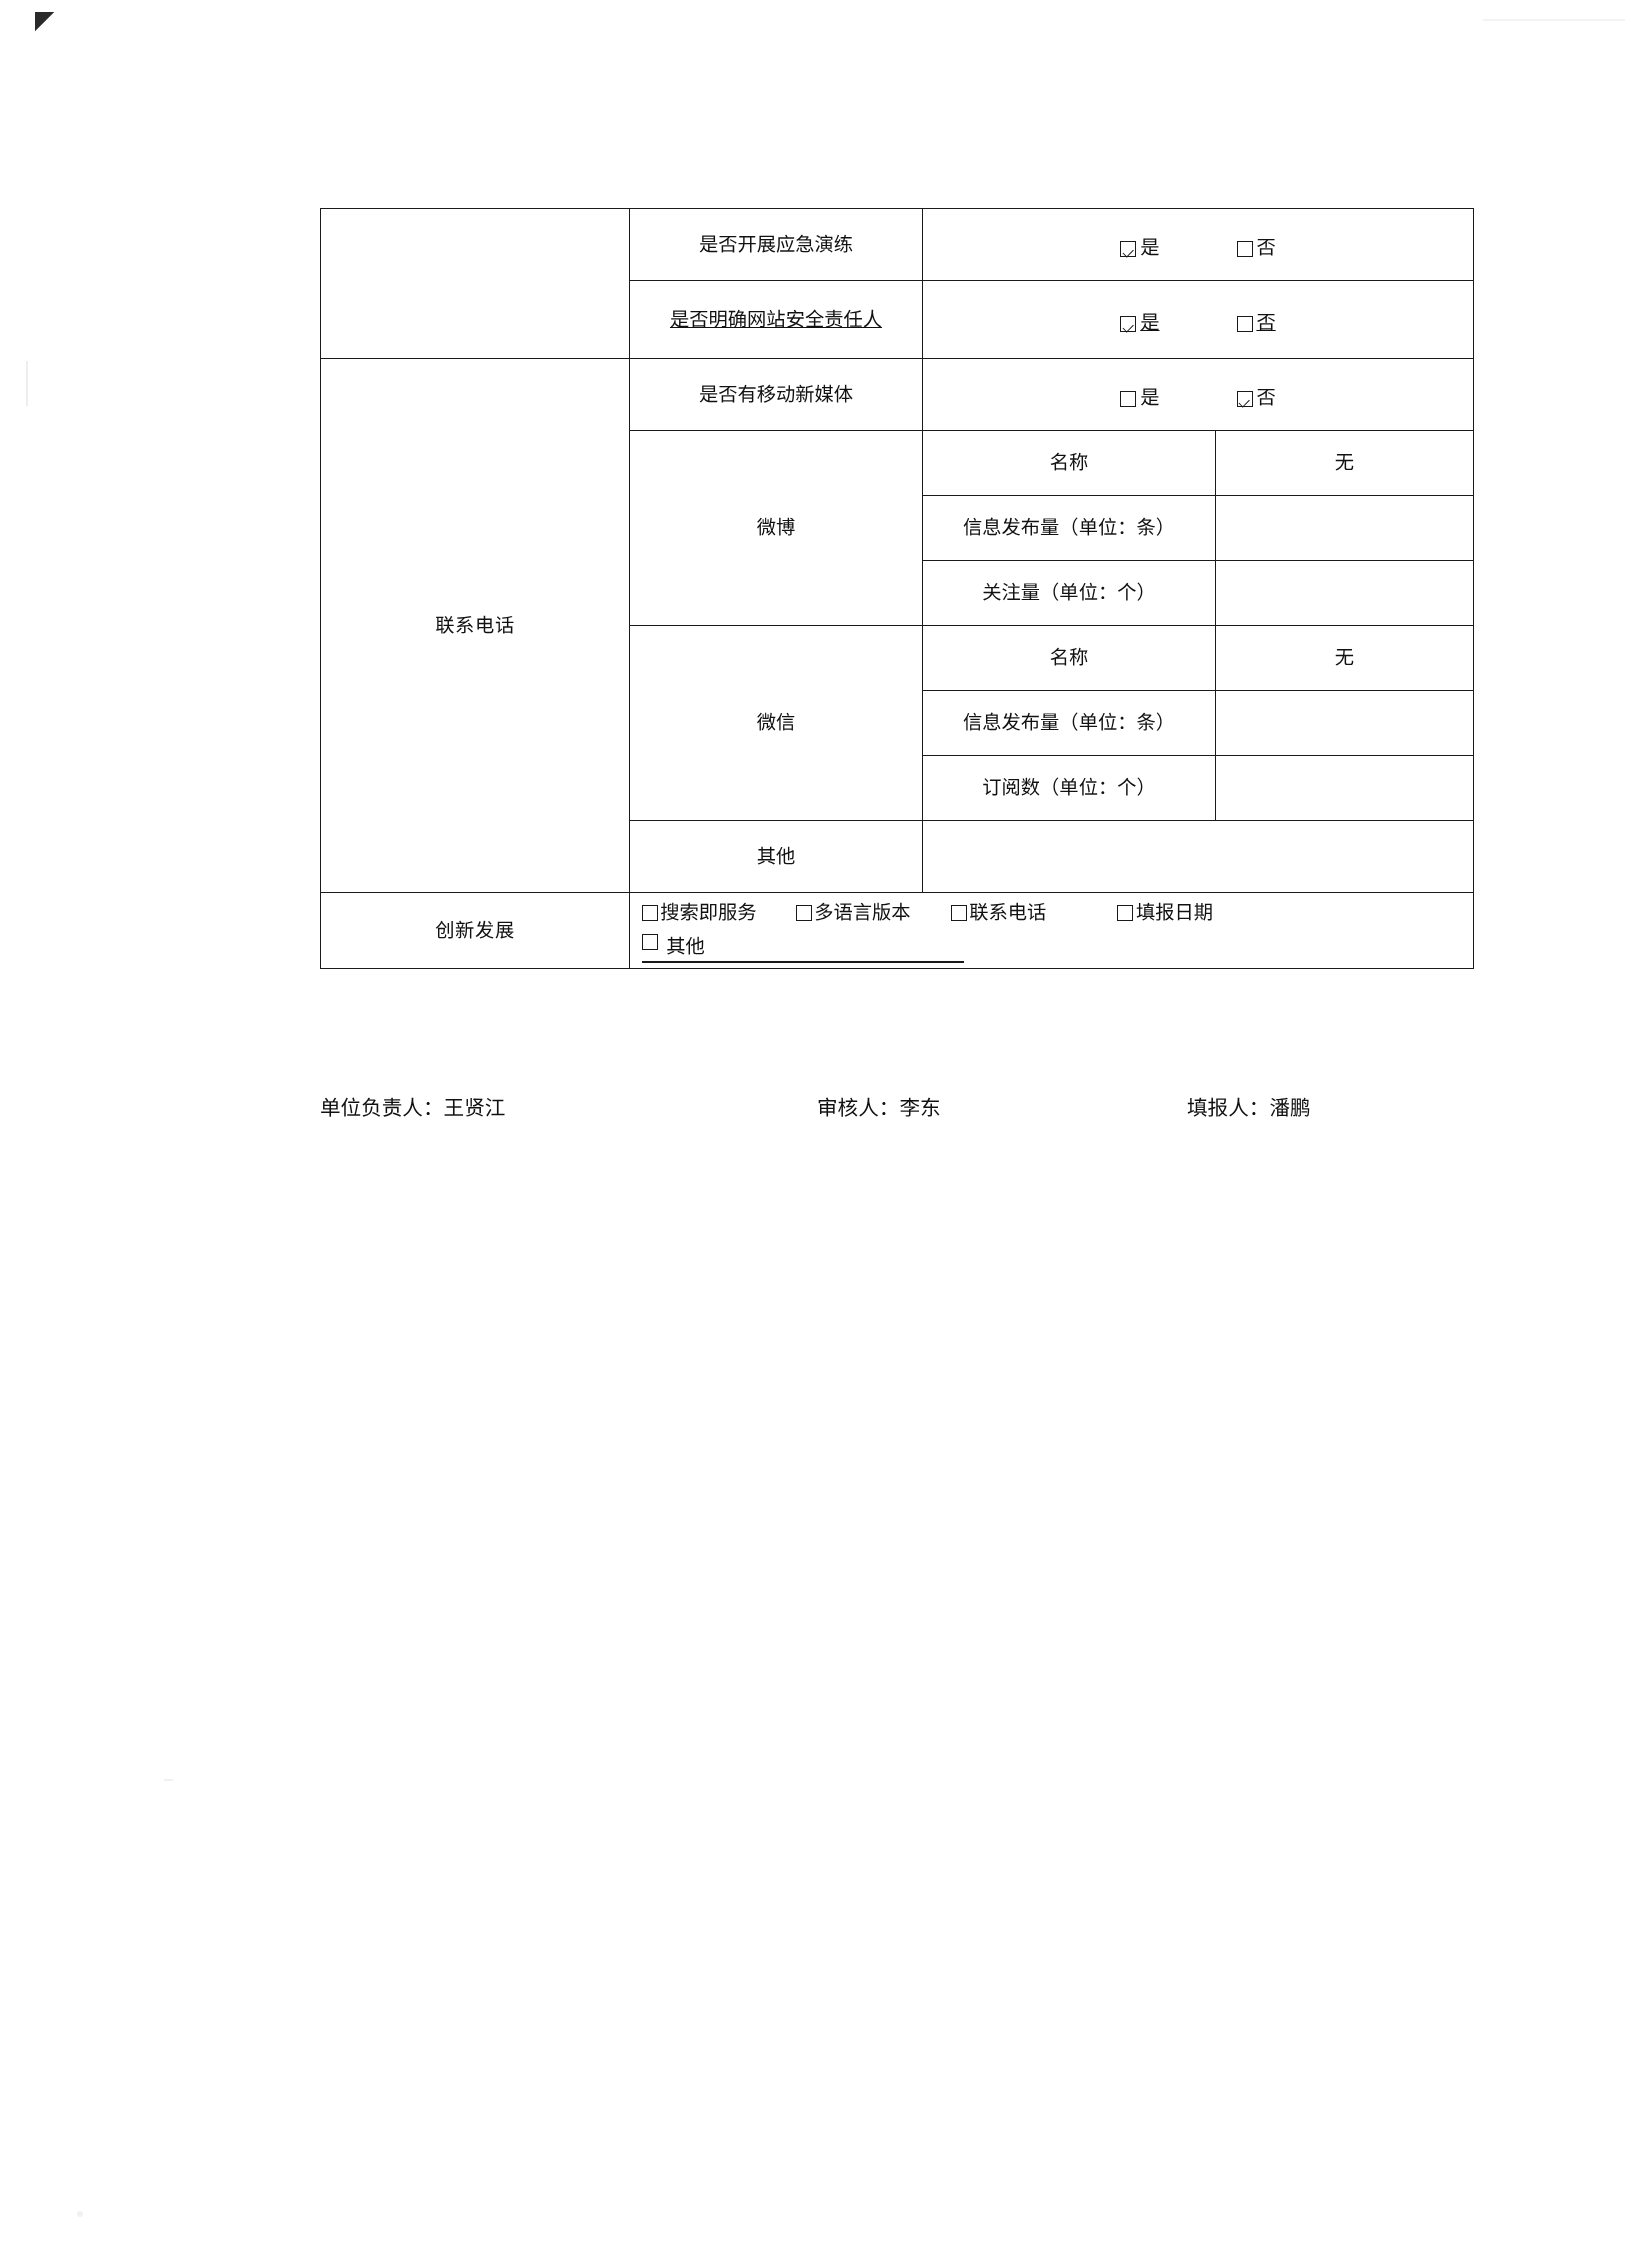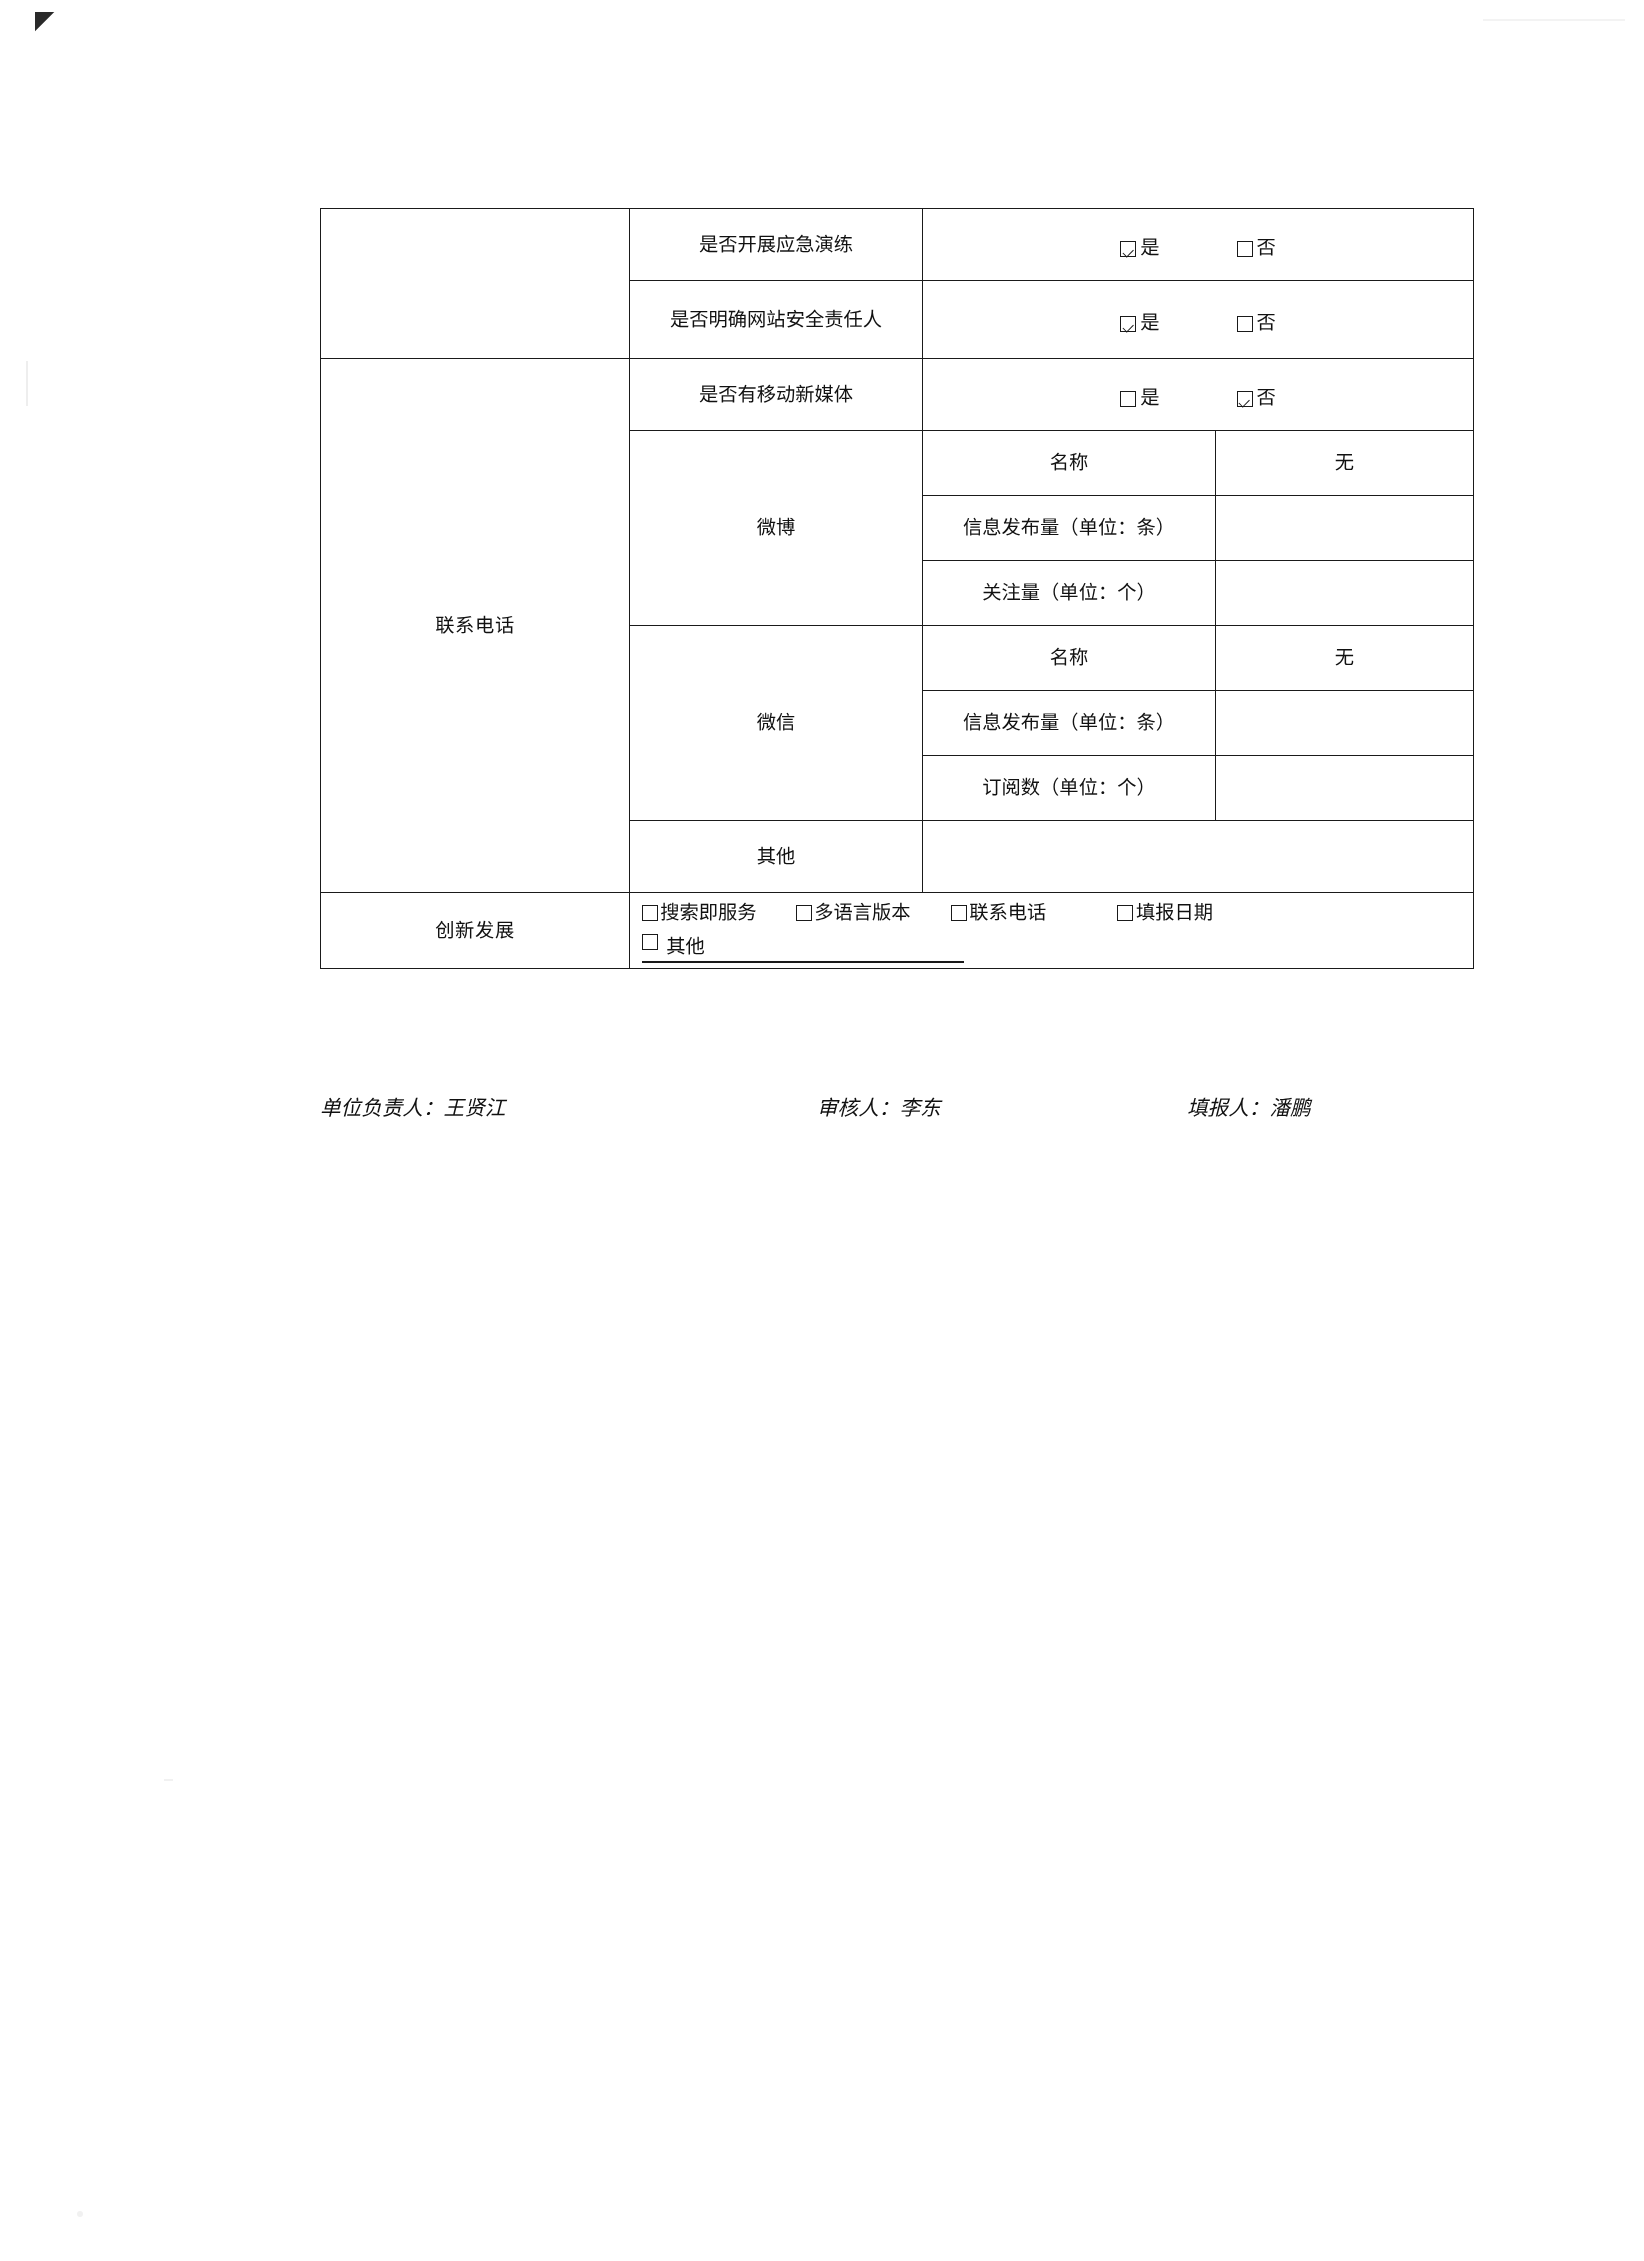--- a/index.html
+++ b/index.html
@@ -59,21 +59,21 @@
     vertical-align: middle;
     text-align: center;
     font-size: 19.3px;
     line-height: 1.45;
     font-family: "Liberation Serif", "DejaVu Serif", serif;
     color: #111;
   }
   .cell-pad { padding: 9px 6.4px; }
   .h-100 { height: 64px; }
   .h-110 { height: 71px; }
-  .h-120 { height: 77px; }
+  .h-120 { height: 77px; text-decoration: underline; }
 
   .label-big {
     font-size: 20px;
     letter-spacing: 0.6px;
   }
 
   .yesno {
     display: flex;
     align-items: flex-end;
     justify-content: center;
@@ -149,21 +149,20 @@
     left: 320px;
     top: 1089px;
     width: 1160px;
     font-size: 20.6px;
     line-height: 1.9;
     font-family: "Liberation Serif", "DejaVu Serif", serif;
   }
   .sig-line {
     position: relative;
     height: 36px;
-    font-style: italic;
   }
   .sig-a { position: absolute; left: 0; }
   .sig-b { position: absolute; left: 497px; }
   .sig-c { position: absolute; left: 867px; }
   .sig-d { position: absolute; left: 722px; }
 </style>
 </head>
 <body>
 
 <div class="page">

